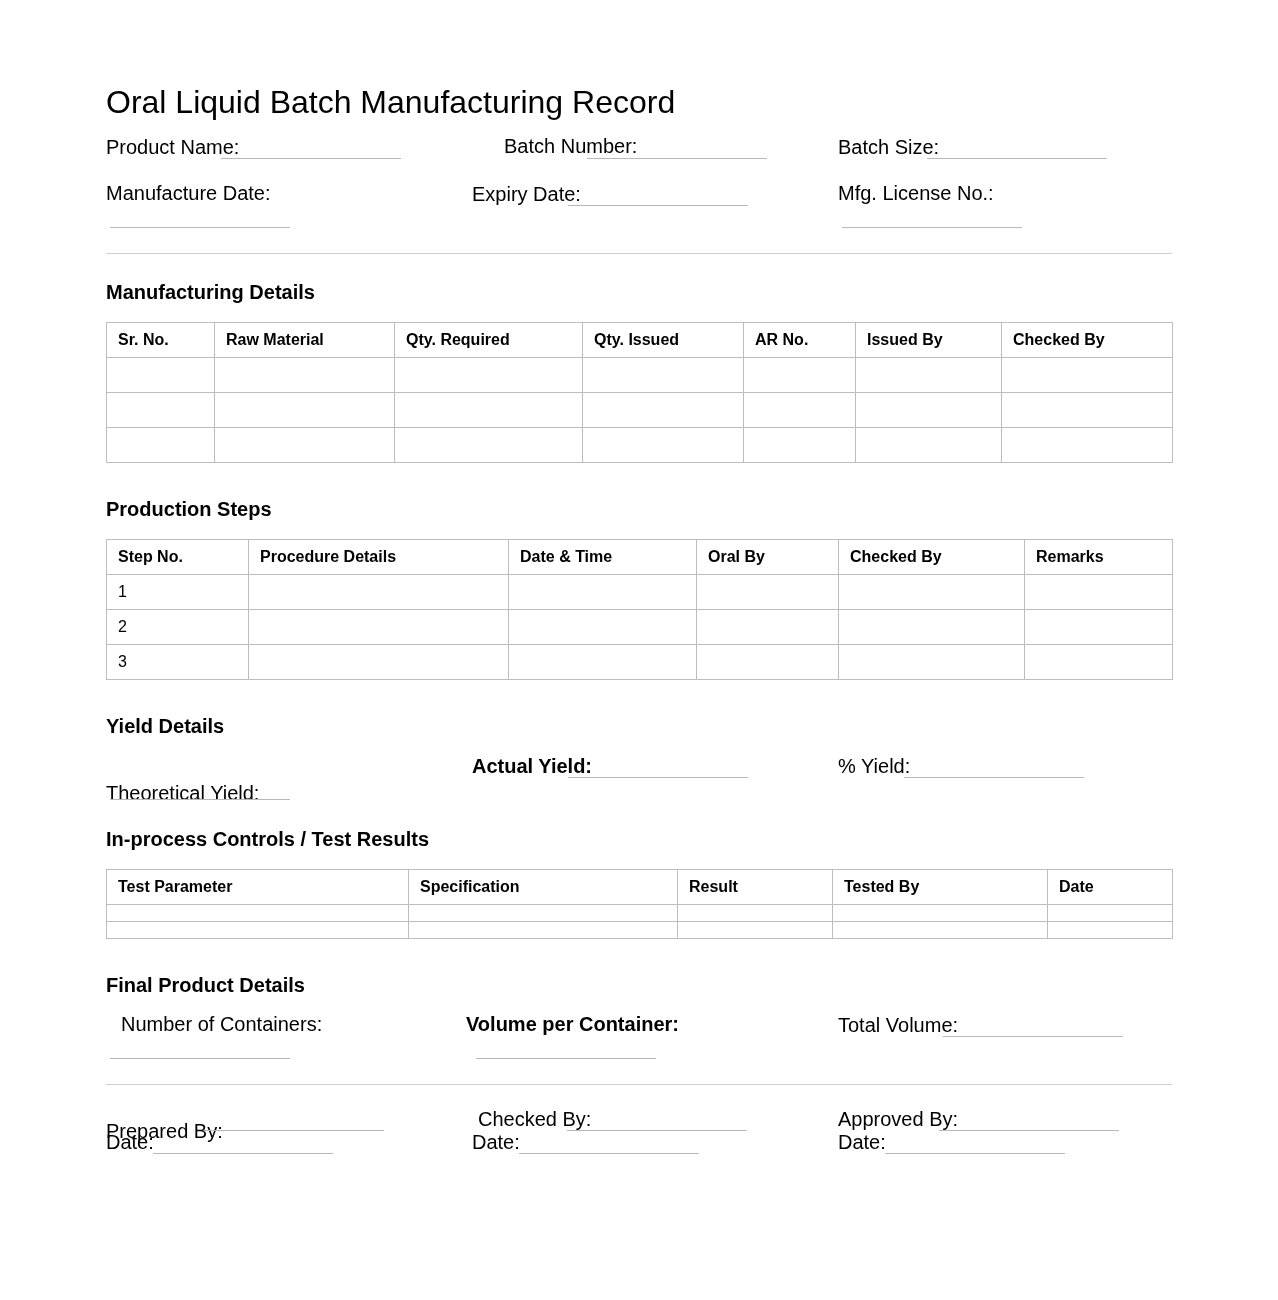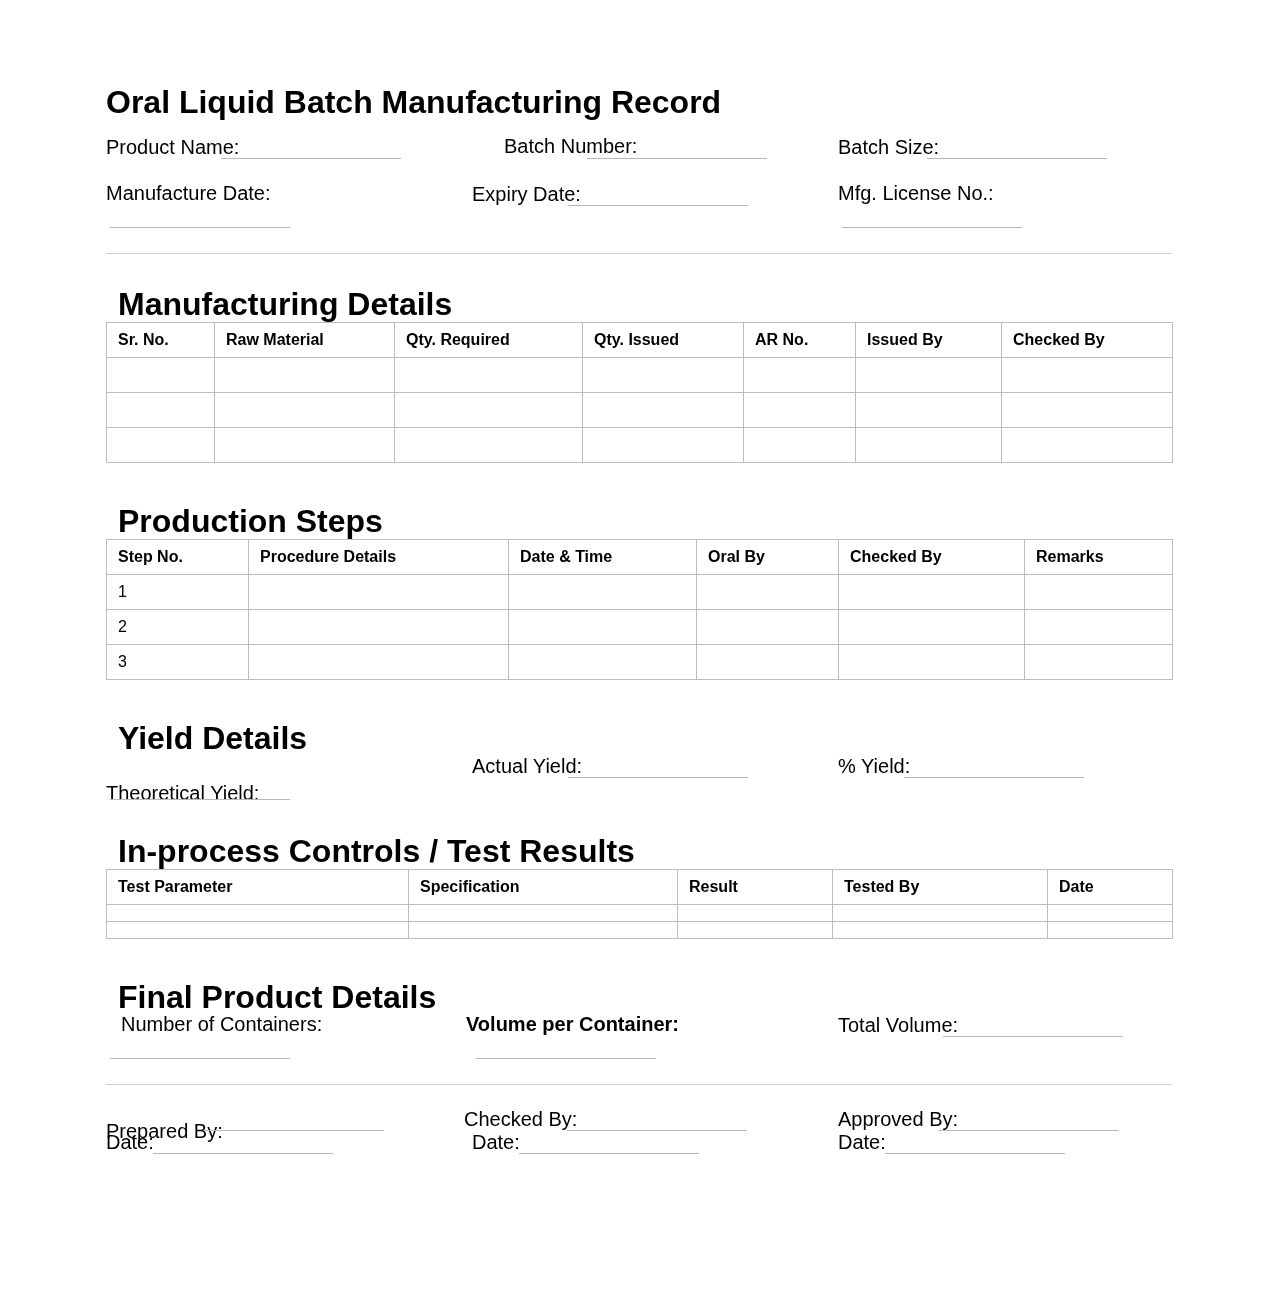--- a/index.html
+++ b/index.html
@@ -1,19 +1,19 @@
 <!DOCTYPE html>
 <html><head>
 <meta charset="utf-8">
 <style>
   html, body { margin:0; padding:0; background:#ffffff; }
   body { width:1278px; height:1300px; position:relative; font-family:"Liberation Sans", sans-serif; color:#000; }
   .page { position:absolute; left:106px; top:0; width:1066px; }
-  h1 { position:absolute; left:0; top:83px; margin:0; font-size:32px; font-weight:bold; line-height:38px; white-space:nowrap; }
-  h2 { position:absolute; left:0; margin:12px; font-size:32px; font-weight:bold; line-height:28px; white-space:nowrap; }
+  h1 { position:absolute; left:0; top:83px; margin:0; font-size:32px; font-weight:normal; line-height:38px; white-space:nowrap; }
+  h2 { position:absolute; left:0; margin:0; font-size:20px; font-weight:bold; line-height:28px; white-space:nowrap; }
   .field { position:absolute; font-size:20px; line-height:20px; white-space:nowrap; }
   .field .lbl { display:inline-block; vertical-align:top; }
   .line { position:absolute; height:0; border-bottom:1px solid #b8b8b8; width:180px; }
   .hr { position:absolute; left:0; width:1066px; height:0; border-top:1px solid #cfcfcf; }
   table { position:absolute; left:0; width:1066px; border-collapse:collapse; table-layout:fixed;border-radius:27px; }
   th, td { border:1px solid #bdbdbd; padding:0 11px; text-align:left; font-size:16px; }
   th { font-weight:bold; height:34px; }
   td { height:34px; }
   table.small td { height:16px; padding:0; }
 </style>
@@ -156,21 +156,21 @@
       </tr>
     </tbody>
   </table>
 
   <h2 style="top:712px;">Yield Details</h2>
   <div class="field" style="left:0;top:755px;margin-top:28px;">
     <span class="lbl">Theoretical Yield:</span>
   </div>
   <div class="line" style="left:4px;top:799px;"></div>
 
-  <div class="field" style="left:366px;top:756px;">
+  <div class="field" style="left:366px;top:756px;font-weight:bold;">
     <span class="lbl">Actual Yield:</span>
   </div>
   <div class="line" style="left:462px;top:777px;"></div>
 
   <div class="field" style="left:732px;top:756px;">
     <span class="lbl">% Yield:</span>
   </div>
   <div class="line" style="left:798px;top:777px;"></div>
 
   <h2 style="top:825px;">In-process Controls / Test Results</h2>
@@ -229,21 +229,21 @@
 
   <div class="field" style="left:0;top:1109px;margin-top:12px;">
     <span class="lbl">Prepared By:</span>
   </div>
   <div class="line" style="left:98px;top:1130px;"></div>
   <div class="field" style="left:0;top:1132px;">
     <span class="lbl">Date:</span>
   </div>
   <div class="line" style="left:47px;top:1153px;"></div>
 
-  <div class="field" style="left:358px;top:1109px;text-decoration:underline;">
+  <div class="field" style="left:372px;top:1109px;text-decoration:underline;">
     <span class="lbl">Checked By:</span>
   </div>
   <div class="line" style="left:461px;top:1130px;"></div>
   <div class="field" style="left:366px;top:1132px;">
     <span class="lbl">Date:</span>
   </div>
   <div class="line" style="left:413px;top:1153px;"></div>
 
   <div class="field" style="left:732px;top:1109px;">
     <span class="lbl">Approved By:</span>

